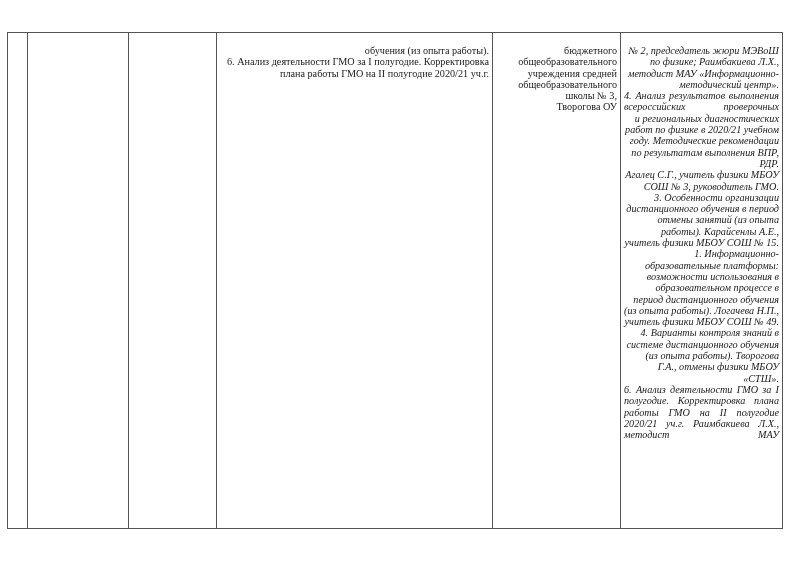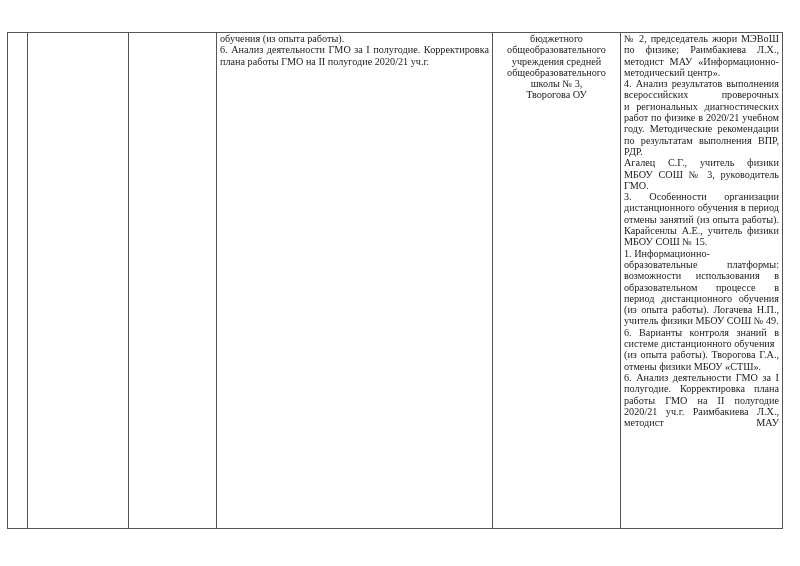--- a/index.html
+++ b/index.html
@@ -7,27 +7,27 @@
     width: 800px; height: 566px; background: #ffffff; position: relative; overflow: hidden;
     font-family: "Liberation Serif", "DejaVu Serif", serif; color: #1a1a1a;
   }
   .page { position: absolute; left: 0; top: 0; width: 800px; height: 566px; }
   table.doc {
     position: absolute; left: 7px; top: 32px;
     border-collapse: collapse; table-layout: fixed;
     width: 775px; height: 497px;
   }
   table.doc td {
-    border: 1.3px solid #555; vertical-align: top; padding: 0 3px;
+    border: 1.3px solid #555; vertical-align: top; padding: 12px 3px;
     font-size: 10.2px; line-height: 11.3px;
   }
   td.c-plan { text-align: justify; }
   td.c-part { text-align: center; }
-  td.c-spk  { text-align: justify; text-align-last: auto; }
-  .para { display: block; }
+  td.c-spk  { text-align: justify; text-align-last: auto; font-style: italic; }
+  .para { display: block; text-align: right; }
   .j { text-align: justify; text-align-last: justify; }
 </style>
 </head>
 <body>
 
 <div class="page">
   <table class="doc">
     <colgroup>
       <col style="width:20px">
       <col style="width:101px">
@@ -54,20 +54,20 @@
         <span class="para">Творогова ОУ</span>
       </td>
       <td class="c-spk">
         <span class="para">№ 2, председатель жюри МЭВоШ по физике; Раимбакиева Л.Х., методист МАУ «Информационно-методический центр».</span>
         <span class="para j">4. Анализ результатов выполнения всероссийских проверочных</span>
         <span class="para">и региональных диагностических работ по физике в 2020/21 учебном году. Методические рекомендации по результатам выполнения ВПР, РДР.</span>
         <span class="para">Агалец С.Г., учитель физики МБОУ СОШ № 3, руководитель ГМО.</span>
         <span class="para">3. Особенности организации дистанционного обучения в период отмены занятий (из опыта работы). Карайсенлы А.Е., учитель физики МБОУ СОШ № 15.</span>
         <span class="para">1. Информационно-</span>
         <span class="para">образовательные платформы: возможности использования в образовательном процессе в период дистанционного обучения (из опыта работы). Логачева Н.П., учитель физики МБОУ СОШ № 49.</span>
-        <span class="para">6. Варианты контроля знаний в системе дистанционного обучения</span>
+        <span class="para">4. Варианты контроля знаний в системе дистанционного обучения</span>
         <span class="para">(из опыта работы). Творогова Г.А., отмены физики МБОУ «СТШ».</span>
         <span class="para j">6. Анализ деятельности ГМО за I полугодие. Корректировка плана работы ГМО на II полугодие 2020/21 уч.г. Раимбакиева Л.Х., методист МАУ</span>
       </td>
     </tr>
   </tbody>
     </table>
 </div>
 
 </body></html>

